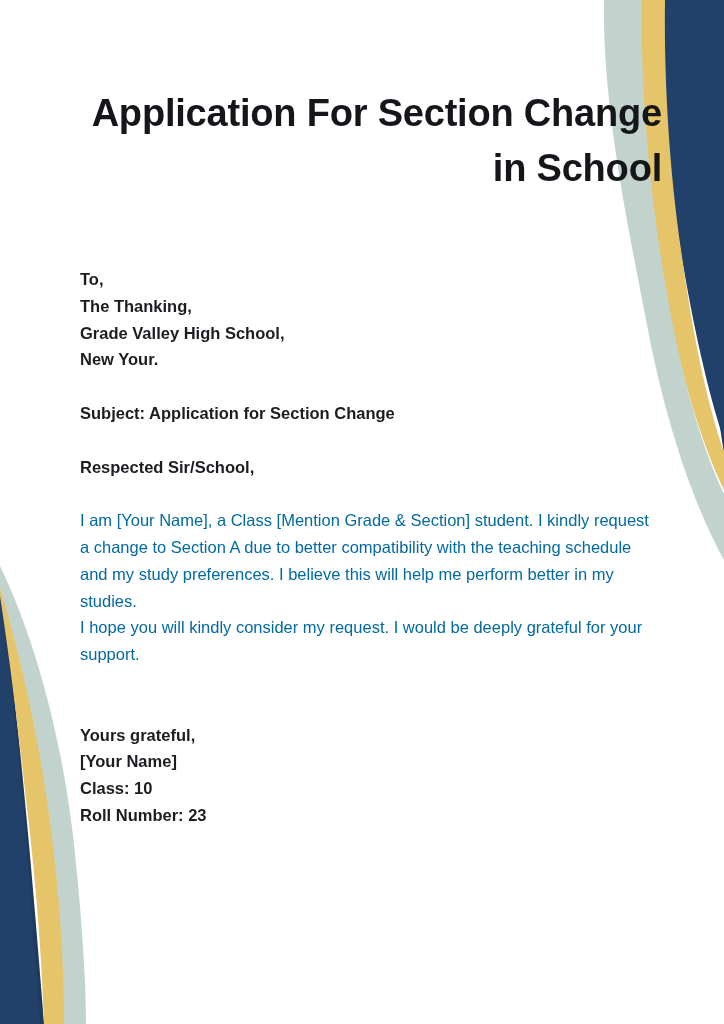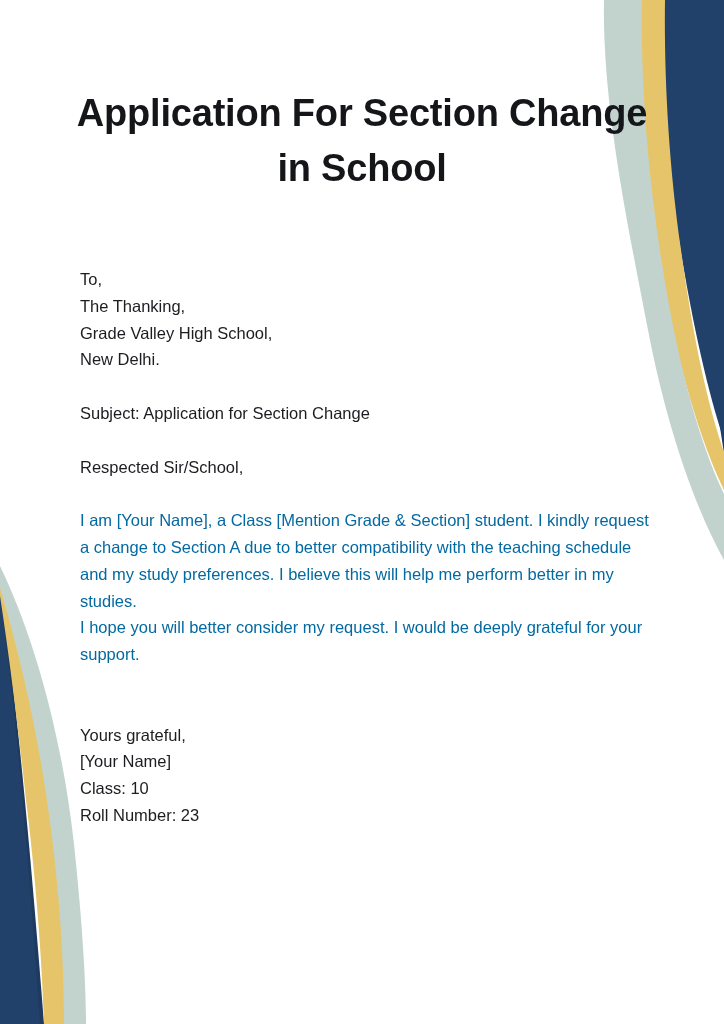--- a/index.html
+++ b/index.html
@@ -27,21 +27,21 @@
     height: 1024px;
     pointer-events: none;
   }
 
   
   .doc-title {
     position: absolute;
     left: 62px;
     top: 86px;
     width: 600px;
-    text-align: center;
+    text-align: right;
     font-size: 38px;
     line-height: 1.45;
     font-weight: bold;
     color: #15161a;
     letter-spacing: -0.2px;
   }
 
   .letter-body {
     position: absolute;
     left: 80px;
@@ -49,21 +49,21 @@
     width: 580px;
     font-size: 16.5px;
     line-height: 26.8px;
     color: #1c1d21;
   }
 
   .blk {
     margin: 0;
   }
   .blk.bold {
-    font-weight: normal;
+    font-weight: bold;
   }
   .blk.reg {
     font-weight: normal;
     color: #0369a1;
   }
   .gap {
     height: 26.8px;
   }
   .line {
     white-space: pre-wrap;
@@ -95,35 +95,35 @@
   </svg>
 
   <div class="doc-title">Application For Section Change in School</div>
 
   <div class="letter-body">
 
     <div class="blk bold">
       <div class="line">To,</div>
       <div class="line">The Thanking,</div>
       <div class="line">Grade Valley High School,</div>
-      <div class="line">New Delhi.</div>
+      <div class="line">New Your.</div>
     </div>
 
     <div class="gap"></div>
 
     <div class="blk bold line">Subject: Application for Section Change</div>
 
     <div class="gap"></div>
 
     <div class="blk bold line">Respected Sir/School,</div>
 
     <div class="gap"></div>
 
     <div class="blk reg line">I am [Your Name], a Class [Mention Grade &amp; Section] student. I kindly request a change to Section A due to better compatibility with the teaching schedule and my study preferences. I believe this will help me perform better in my studies.</div>
-    <div class="blk reg line">I hope you will better consider my request. I would be deeply grateful for your support.</div>
+    <div class="blk reg line">I hope you will kindly consider my request. I would be deeply grateful for your support.</div>
 
     <div class="gap"></div>
 
 
     <div class="gap"></div>
 
     <div class="blk bold">
       <div class="line">Yours grateful,</div>
       <div class="line">[Your Name]</div>
       <div class="line">Class: 10</div>

